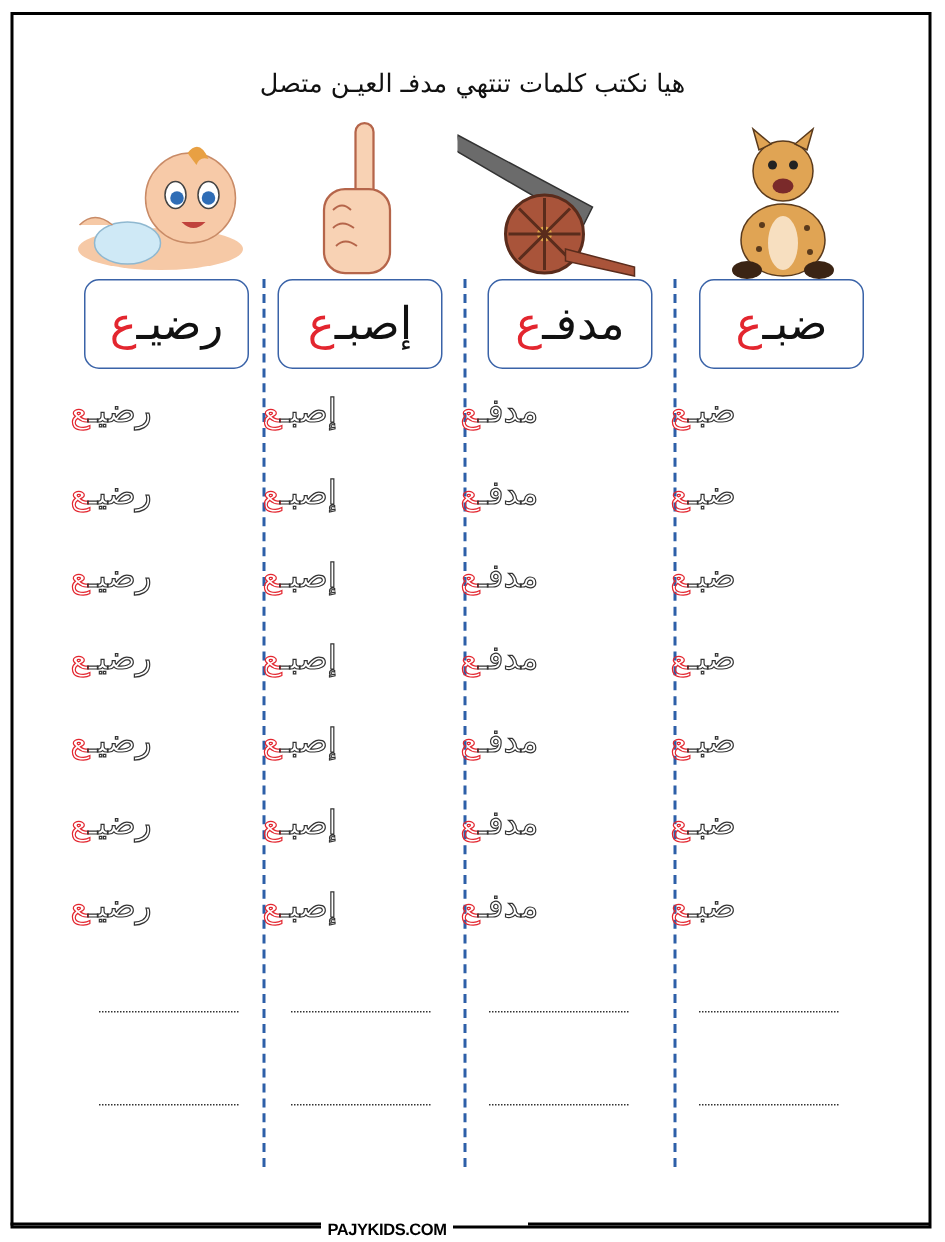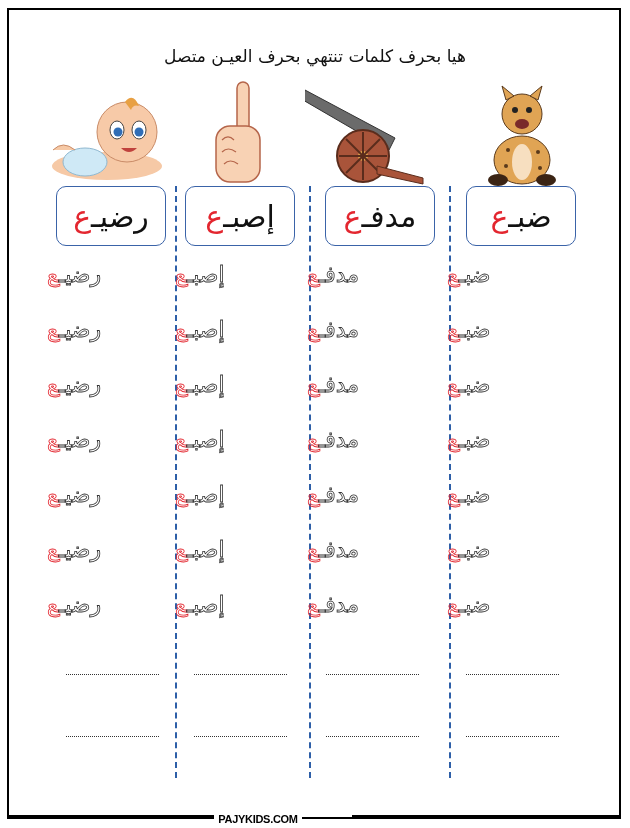--- a/index.html
+++ b/index.html
@@ -16,21 +16,21 @@
   .dotline { position:absolute; width:93px; height:0; border-top:1.5px dotted #333; }
   .footer-line { position:absolute; top:815px; height:0; border-top:2.5px solid #000; }
   .footer { position:absolute; top:808px; left:0; width:516px; text-align:center; }
   .footer span { background:#fff; padding:0 4px; font-family:"Liberation Sans", sans-serif; font-weight:bold; font-size:11px; color:#000; letter-spacing:-0.3px; }
 </style>
 </head>
 <body>
 
 <div class="frame"></div>
 
-<div class="title">هيا بحرف كلمات تنتهي بحرف العيـن متصل</div>
+<div class="title">هيا نكتب كلمات تنتهي مدفـ العيـن متصل</div>
 
 <div class="divider" style="left:175px"></div>
 <div class="divider" style="left:309px"></div>
 <div class="divider" style="left:449px"></div>
 
 <div class="pic" style="left:45px;width:125px">
   <svg width="125" height="106" viewBox="0 0 125 106">
     <ellipse cx="62" cy="86" rx="55" ry="14" fill="#f6c9a6"></ellipse>
     <ellipse cx="40" cy="82" rx="22" ry="14" fill="#cfe9f6" stroke="#8fb8d0"></ellipse>
     <circle cx="82" cy="52" r="30" fill="#f7caa8" stroke="#c98b67"></circle>

